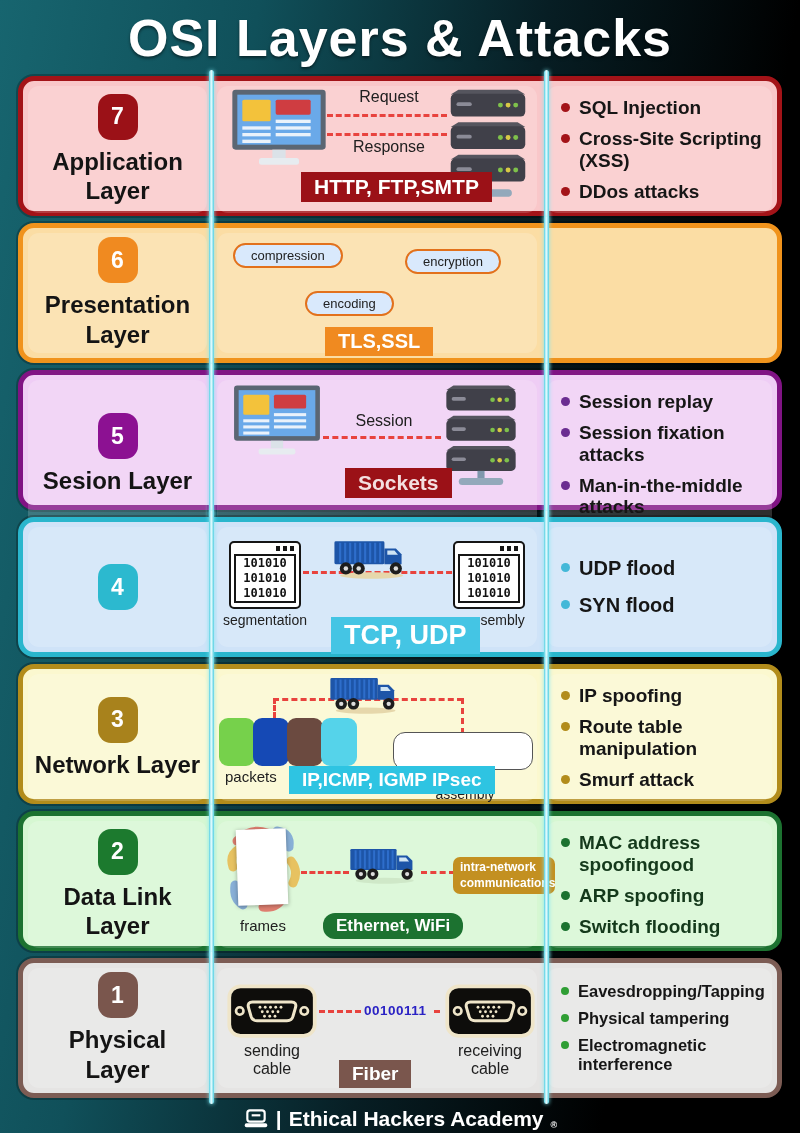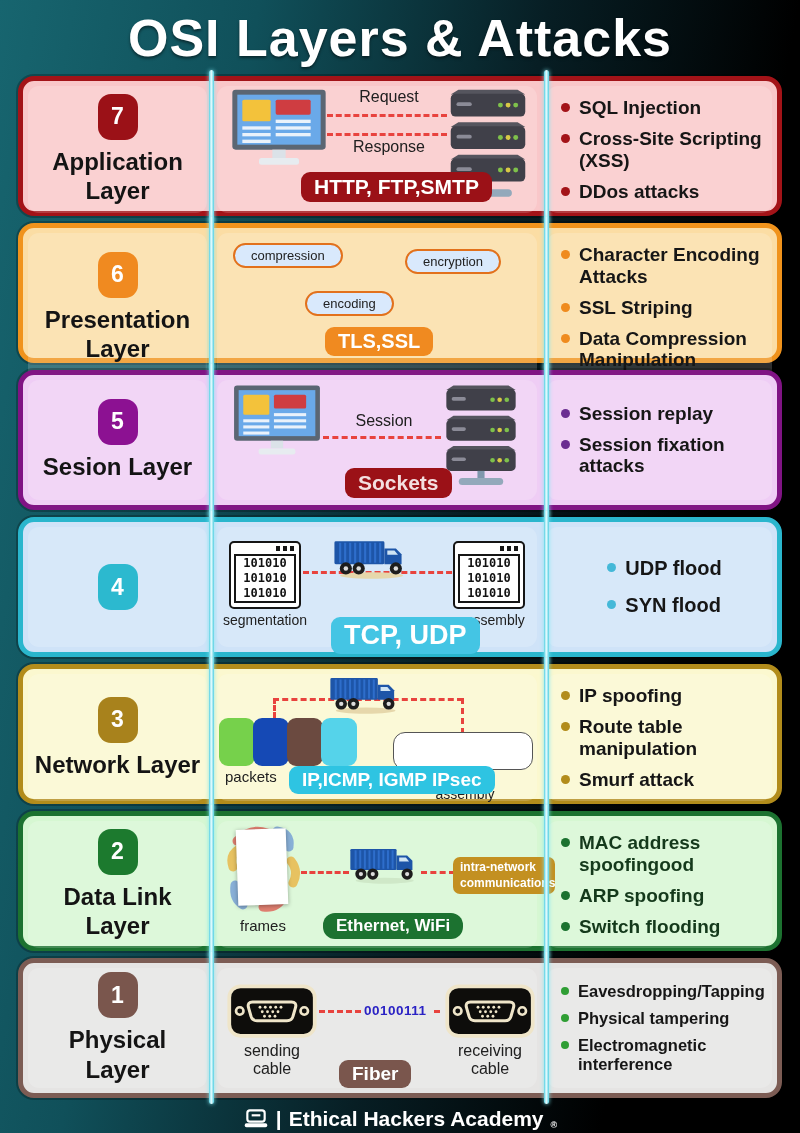--- a/index.html
+++ b/index.html
@@ -13,37 +13,37 @@
   .rows{margin:0 18px;}
   .row{
     height:140px;box-sizing:border-box;border:5px solid var(--border,#555);
     background:var(--bg,#eee);border-radius:16px;position:relative;
     display:grid;grid-template-columns:189px 330px 1fr;margin-bottom:7px;
     box-shadow:0 0 0 2px rgba(0,0,0,.25);
   }
   .cell{margin:5px;background:rgba(255,255,255,.18);border-radius:11px;}
   .cell-left{display:flex;flex-direction:column;align-items:center;justify-content:center;gap:7px;}
   .cell-mid{position:relative;overflow:visible;}
-  .cell-right{display:flex;align-items:center;padding:2px 4px 2px 14px;justify-content:center;}
+  .cell-right{display:flex;align-items:center;padding:2px 4px 2px 14px;}
   .num{width:40px;height:46px;border-radius:13px;background:var(--num,#333);color:#fff;
     font-weight:800;font-size:23px;display:flex;align-items:center;justify-content:center;}
   .lname{font-size:24px;font-weight:800;color:#141414;text-align:center;line-height:1.22;max-width:168px;}
   .divider{position:absolute;top:-11px;bottom:-11px;width:5px;border-radius:3px;z-index:4;
     background:linear-gradient(90deg,#54cfe2,#eafdff 45%,#54cfe2);
     box-shadow:0 0 4px rgba(130,235,245,.9);}
   .div1{left:186px}.div2{left:521px}
   ul.attacks{list-style:none;margin:0;padding:0;}
   .attacks li{display:flex;gap:9px;margin:9px 0;font-size:19px;font-weight:600;
     color:var(--atxt,#161616);line-height:1.15;align-items:flex-start;}
   .dot{width:9px;height:9px;border-radius:50%;background:var(--bullet,#333);flex:none;margin-top:6px;}
   .row.wide-attacks .attacks li{margin:14px 0;font-size:20px;}
   .row.small-attacks .attacks li{font-size:16.5px;margin:8px 0;font-weight:600;}
   .row.small-attacks .dot{width:8px;height:8px;margin-top:5px;}
   .badge{position:absolute;background:var(--badge,#900);color:#fff;font-weight:700;
-    border-radius:9px;padding:3px 13px;font-size:20px;white-space:nowrap;z-index:3;}
+    border-radius:0;padding:3px 13px;font-size:20px;white-space:nowrap;z-index:3;}
   .pill{position:absolute;background:var(--pillbg,#d9e9fc);border:2px solid var(--pillbd,#e2711c);
     border-radius:999px;padding:3px 16px;font-size:13px;color:#222;font-weight:500;white-space:nowrap;}
   .tagbadge{position:absolute;background:var(--tag,#c39021);color:#fff;font-weight:600;
     border-radius:7px;padding:3px 7px;font-size:12px;line-height:1.3;width:88px;text-align:left;z-index:3;}
   .dash{position:absolute;border-top:3.5px dashed #e8433e;height:0;}
   .vdash{position:absolute;border-left:3.5px dashed #e8433e;width:0;}
   .lbl{position:absolute;font-size:16px;color:#202020;font-weight:500;text-align:center;line-height:1.12;}
   .lbl.sm{font-size:14px;}
   .icon{position:absolute;}
   .binwin{position:absolute;width:72px;background:#fff;border:2.5px solid #151515;border-radius:5px;
@@ -154,36 +154,20 @@
     <div class="cell cell-left">
       <div class="num">6</div>
       <div class="lname">Presentation Layer</div>
     </div>
     <div class="cell cell-mid">
       <span class="pill" style="left:16px;top:10px">compression</span>
       <span class="pill" style="left:188px;top:16px">encryption</span>
       <span class="pill" style="left:88px;top:58px">encoding</span>
       <div class="badge" style="left:108px;top:94px">TLS,SSL</div>
     </div>
-    <div class="cell cell-right">
-      <ul class="attacks">
-        <li>
-            <span class="dot"></span>
-            <span>Character Encoding Attacks</span>
-          </li>
-        <li>
-            <span class="dot"></span>
-            <span>SSL Striping</span>
-          </li>
-        <li>
-            <span class="dot"></span>
-            <span>Data Compression Manipulation</span>
-          </li>
-      </ul>
-    </div>
   </div>
 
   <div class="row" style="--border: #801384; --bg: #efcdf5; --num: #8c1192; --badge: #9b1117; --bullet: #6b2d91;">
     <div class="divider div1"></div>
     <div class="divider div2"></div>
     <div class="cell cell-left">
       <div class="num">5</div>
       <div class="lname">Sesion Layer</div>
     </div>
     <div class="cell cell-mid">
@@ -237,20 +221,24 @@
     </div>
     <div class="cell cell-right">
       <ul class="attacks">
         <li>
             <span class="dot"></span>
             <span>Session replay</span>
           </li>
         <li>
             <span class="dot"></span>
             <span>Session fixation attacks</span>
+          </li>
+        <li>
+            <span class="dot"></span>
+            <span>Man-in-the-middle attacks</span>
           </li>
       </ul>
     </div>
   </div>
 
   <div class="row wide-attacks" style="--border: #2ab6cd; --bg: #cfe3f8; --num: #2cb9cf; --badge: #44c5e4; --bullet: #44b8d8;">
     <div class="divider div1"></div>
     <div class="divider div2"></div>
     <div class="cell cell-left">
       <div class="num">4</div>

